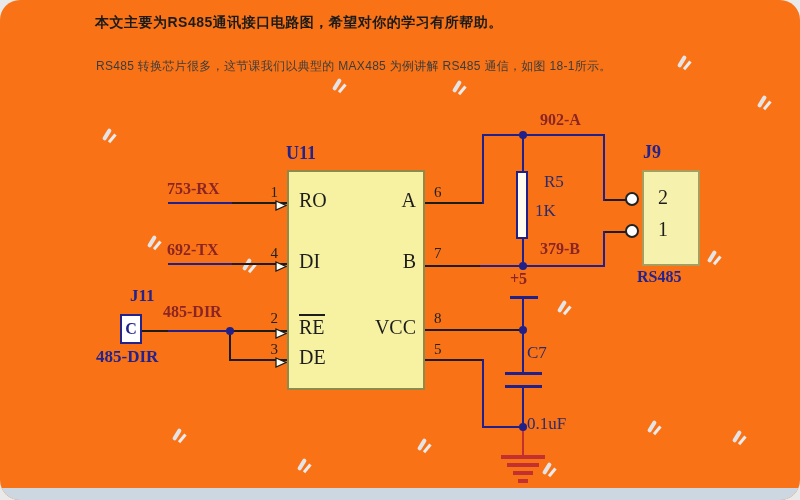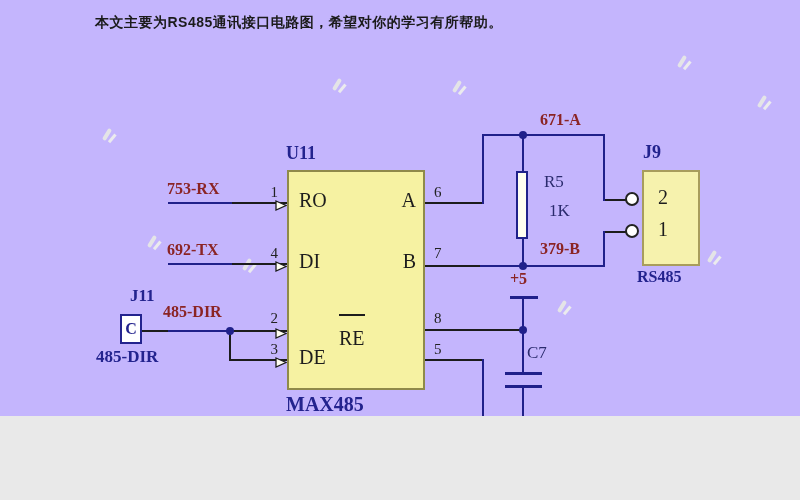--- a/index.html
+++ b/index.html
@@ -1,17 +1,17 @@
 <!DOCTYPE html>
 <html><head>
 <meta charset="utf-8">
 <style>
   html,body{margin:0;padding:0;background:#e9e9e9;}
-  .stage{position:relative;width:800px;height:416px;background:#c4b5fd;overflow:hidden;
-         font-family:"Liberation Serif", serif;}
+  .stage{position:relative;width:800px;height:500px;background:#f97316;overflow:hidden;
+         font-family:"Liberation Serif", serif;border-radius:20px;}
   
   .t1{position:absolute;left:95px;top:14px;font-family:"Liberation Sans",sans-serif;
       font-size:14px;font-weight:bold;color:#1b1b1b;letter-spacing:.5px;}
   .t2{position:absolute;left:96px;top:58px;font-family:"Liberation Sans",sans-serif;
       font-size:12px;color:#3c3c3c;letter-spacing:.3px;}
   
   .w{position:absolute;}
   .h{height:2px;} .v{width:2px;}
   .wb{background:#1c1c1c;} .wn{background:#20208a;} .wr{background:#c23030;}
   .dot{position:absolute;width:8px;height:8px;border-radius:50%;background:#20208a;}
@@ -29,33 +29,34 @@
   .circ{position:absolute;width:14px;height:14px;border-radius:50%;background:#fff;
       border:2px solid #222;box-sizing:border-box;}
   
   .net{position:absolute;font-size:16px;font-weight:bold;color:#8b2424;}
   .des{position:absolute;font-size:17px;font-weight:600;color:#23238e;}
   .val{position:absolute;font-size:17px;color:#2b2b6e;}
   .pinno{position:absolute;font-size:15px;color:#222;width:26px;text-align:right;}
   .pinnoR{position:absolute;font-size:15px;color:#222;}
   .pname{position:absolute;font-size:20px;color:#1d1d1d;}
   .pnameR{position:absolute;left:340px;width:76px;text-align:right;font-size:20px;color:#1d1d1d;}
-  .ov{display:inline-block;border-top:2.5px solid #1d1d1d;padding-top:12px;line-height:1.05;margin-left:40px;}
+  .ov{display:inline-block;border-top:2.5px solid #1d1d1d;padding-top:1px;line-height:1.05;}
   .jpin{position:absolute;font-size:20px;color:#1d1d1d;}
   
   .wm{position:absolute;width:4px;height:13px;background:#e4e4e7;transform:rotate(32deg);border-radius:2px;}
   .wm::after{content:'';position:absolute;left:7px;top:2px;width:3px;height:10px;background:#ebebee;transform:rotate(8deg);}
   .botbar{position:absolute;left:0;top:488px;width:800px;height:12px;background:#ccd7e2;}
 </style>
 </head>
 <body>
 
 <div class="stage">
 
   <div class="t1">本文主要为RS485通讯接口电路图，希望对你的学习有所帮助。</div>
+  <div class="t2">RS485 转换芯片很多，这节课我们以典型的 MAX485 为例讲解 RS485 通信，如图 18-1所示。</div>
 
   <span class="wm" style="left:335px;top:78px"></span>
   <span class="wm" style="left:455px;top:80px"></span>
   <span class="wm" style="left:105px;top:128px"></span>
   <span class="wm" style="left:150px;top:235px"></span>
   <span class="wm" style="left:245px;top:258px"></span>
   <span class="wm" style="left:360px;top:300px"></span>
   <span class="wm" style="left:560px;top:300px"></span>
   <span class="wm" style="left:710px;top:250px"></span>
   <span class="wm" style="left:760px;top:95px"></span>
@@ -122,48 +123,48 @@
       </svg></span>
   <span class="arr" style="left:275px;top:325px"><svg width="12" height="11" viewBox="0 0 12 11">
         <path d="M1,1 L11,5.5 L1,10 Z" fill="#fffef2" stroke="#1c1c1c" stroke-width="1.3"></path>
       </svg></span>
   <span class="arr" style="left:275px;top:354px"><svg width="12" height="11" viewBox="0 0 12 11">
         <path d="M1,1 L11,5.5 L1,10 Z" fill="#fffef2" stroke="#1c1c1c" stroke-width="1.3"></path>
       </svg></span>
 
   <div class="chip"></div>
   <div class="des" style="left:286px;top:143px;font-size:18px">U11</div>
-  <div class="des" style="left:286px;top:393px;font-size:20px">MAX485</div>
 
   <div class="pname" style="left:299px;top:189px">RO</div>
   <div class="pname" style="left:299px;top:250px">DI</div>
   <div class="pname" style="left:299px;top:314px"><span class="ov">RE</span></div>
   <div class="pname" style="left:299px;top:346px">DE</div>
   <div class="pnameR" style="top:189px">A</div>
   <div class="pnameR" style="top:250px">B</div>
+  <div class="pnameR" style="top:316px">VCC</div>
 
   <div class="pinno" style="left:252px;top:184px">1</div>
   <div class="pinno" style="left:252px;top:245px">4</div>
   <div class="pinno" style="left:252px;top:310px">2</div>
   <div class="pinno" style="left:252px;top:341px">3</div>
   <div class="pinnoR" style="left:434px;top:184px">6</div>
   <div class="pinnoR" style="left:434px;top:245px">7</div>
   <div class="pinnoR" style="left:434px;top:310px">8</div>
   <div class="pinnoR" style="left:434px;top:341px">5</div>
 
   <div class="net" style="left:167px;top:180px">753-RX</div>
   <div class="net" style="left:167px;top:241px">692-TX</div>
   <div class="net" style="left:163px;top:303px">485-DIR</div>
-  <div class="net" style="left:540px;top:111px">671-A</div>
+  <div class="net" style="left:540px;top:111px">902-A</div>
   <div class="net" style="left:540px;top:240px">379-B</div>
   <div class="net" style="left:510px;top:270px">+5</div>
 
   <div class="r5"></div>
   <div class="val" style="left:544px;top:172px">R5</div>
-  <div class="val" style="left:549px;top:201px">1K</div>
+  <div class="val" style="left:535px;top:201px">1K</div>
 
   <div class="val" style="left:527px;top:343px">C7</div>
   <div class="val" style="left:527px;top:414px">0.1uF</div>
 
   <div class="j9box"></div>
   <div class="des" style="left:643px;top:142px;font-size:18px">J9</div>
   <span class="circ" style="left:625px;top:192px"></span>
   <span class="circ" style="left:625px;top:224px"></span>
   <div class="jpin" style="left:658px;top:186px">2</div>
   <div class="jpin" style="left:658px;top:218px">1</div>

